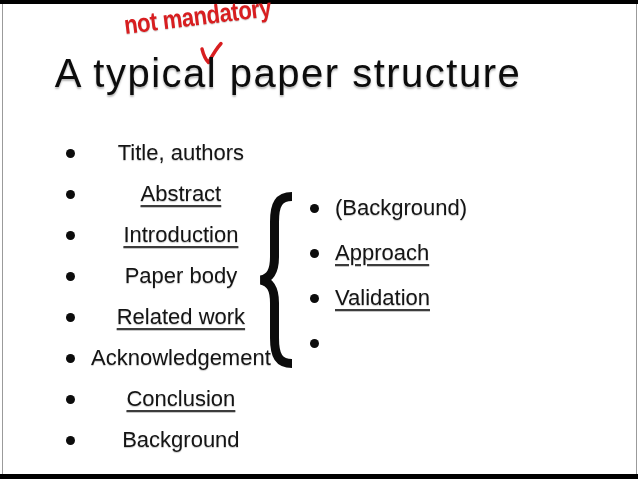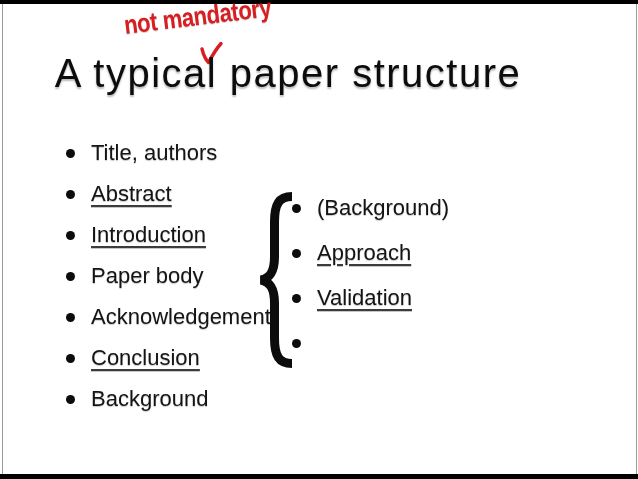--- a/index.html
+++ b/index.html
@@ -54,28 +54,28 @@
   #brace-svg { position: absolute; left: 256px; top: 191px; }
 
   ul.bullet-list {
     position: absolute;
     list-style: none;
     margin: 0; padding: 0;
     font-size: 22px;
     text-shadow: 0 1px 1px rgba(0,0,0,0.22);
   }
   #left-list  { left: 64px;  top: 141px; }
-  #right-list { left: 290px; top: 196px; }
+  #right-list { left: 308px; top: 196px; }
   ul.bullet-list li {
     position: relative;
     padding-left: 27px;
     line-height: 24px;
     white-space: nowrap;
   }
-  #left-list  li { margin-bottom: 17px; }  
+  #left-list  li { margin-bottom: 17px; text-align: center; }  
   #right-list li { margin-bottom: 21px; }  
   .bullet {
     position: absolute;
     left: 2px; top: 8px;
     width: 9px; height: 9px;
     border-radius: 50%;
     background: #0c0c0c;
   }
   .underlined {
     text-decoration: underline;
@@ -113,20 +113,24 @@
     <li>
       <span class="bullet"></span>
       <span class="underlined">Introduction</span>
     </li>
     <li>
       <span class="bullet"></span>
       <span>Paper body</span>
     </li>
     <li>
       <span class="bullet"></span>
+      <span class="underlined">Related work</span>
+    </li>
+    <li>
+      <span class="bullet"></span>
       <span>Acknowledgement</span>
     </li>
     <li>
       <span class="bullet"></span>
       <span class="underlined">Conclusion</span>
     </li>
     <li>
       <span class="bullet"></span>
       <span>Background</span>
     </li>

